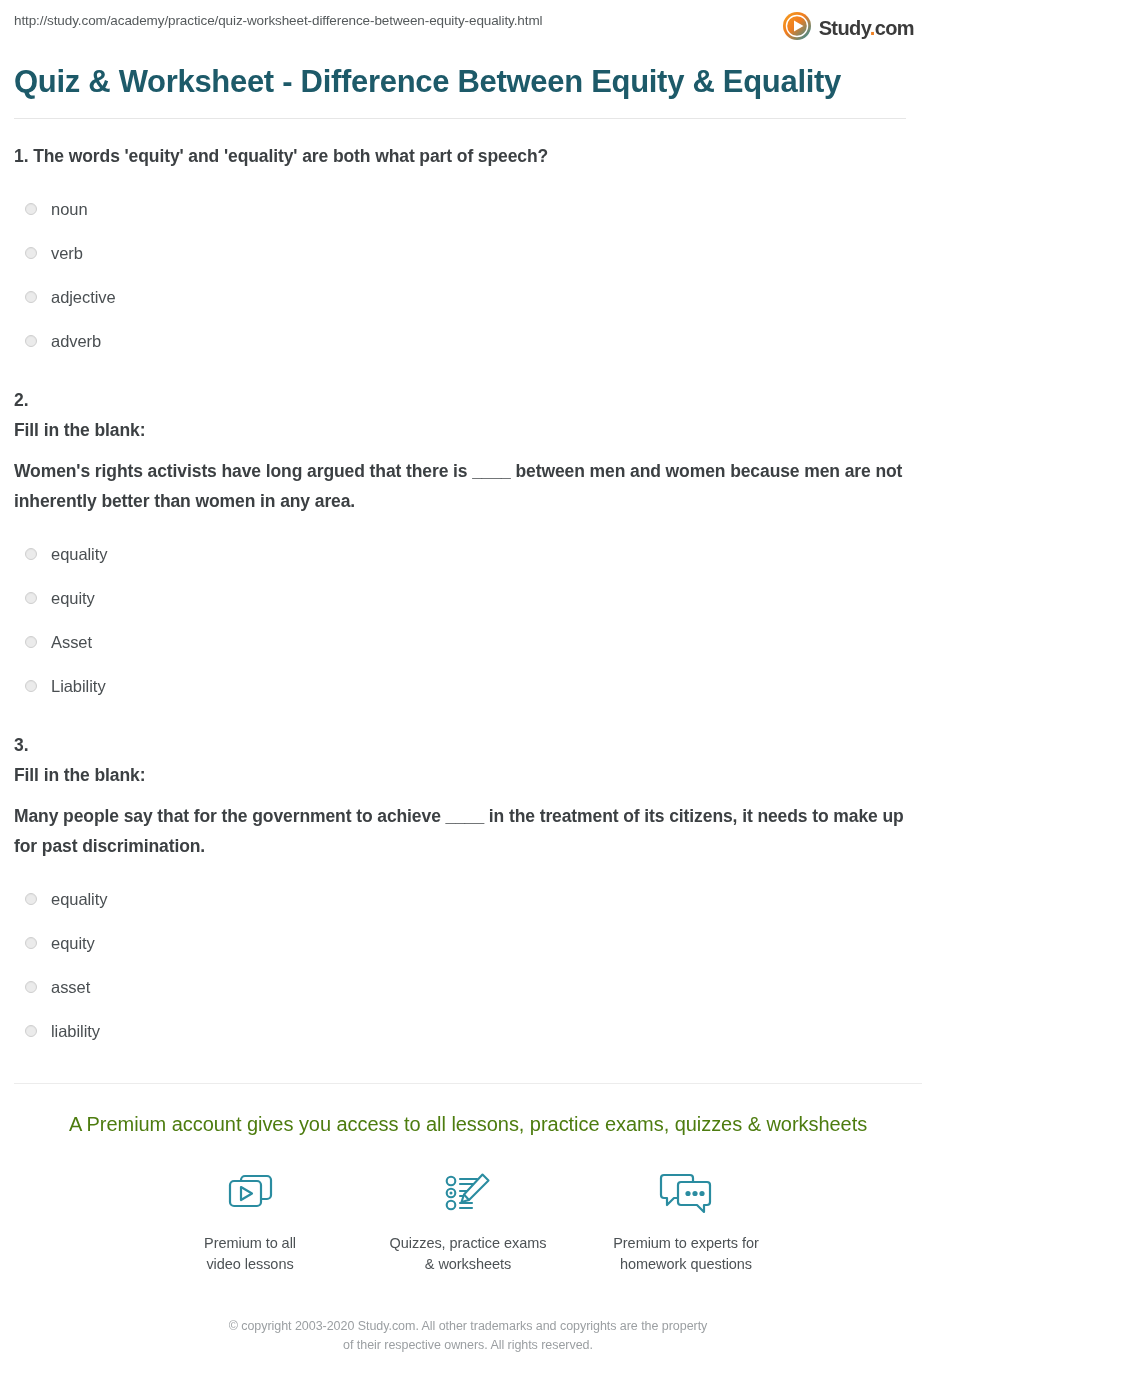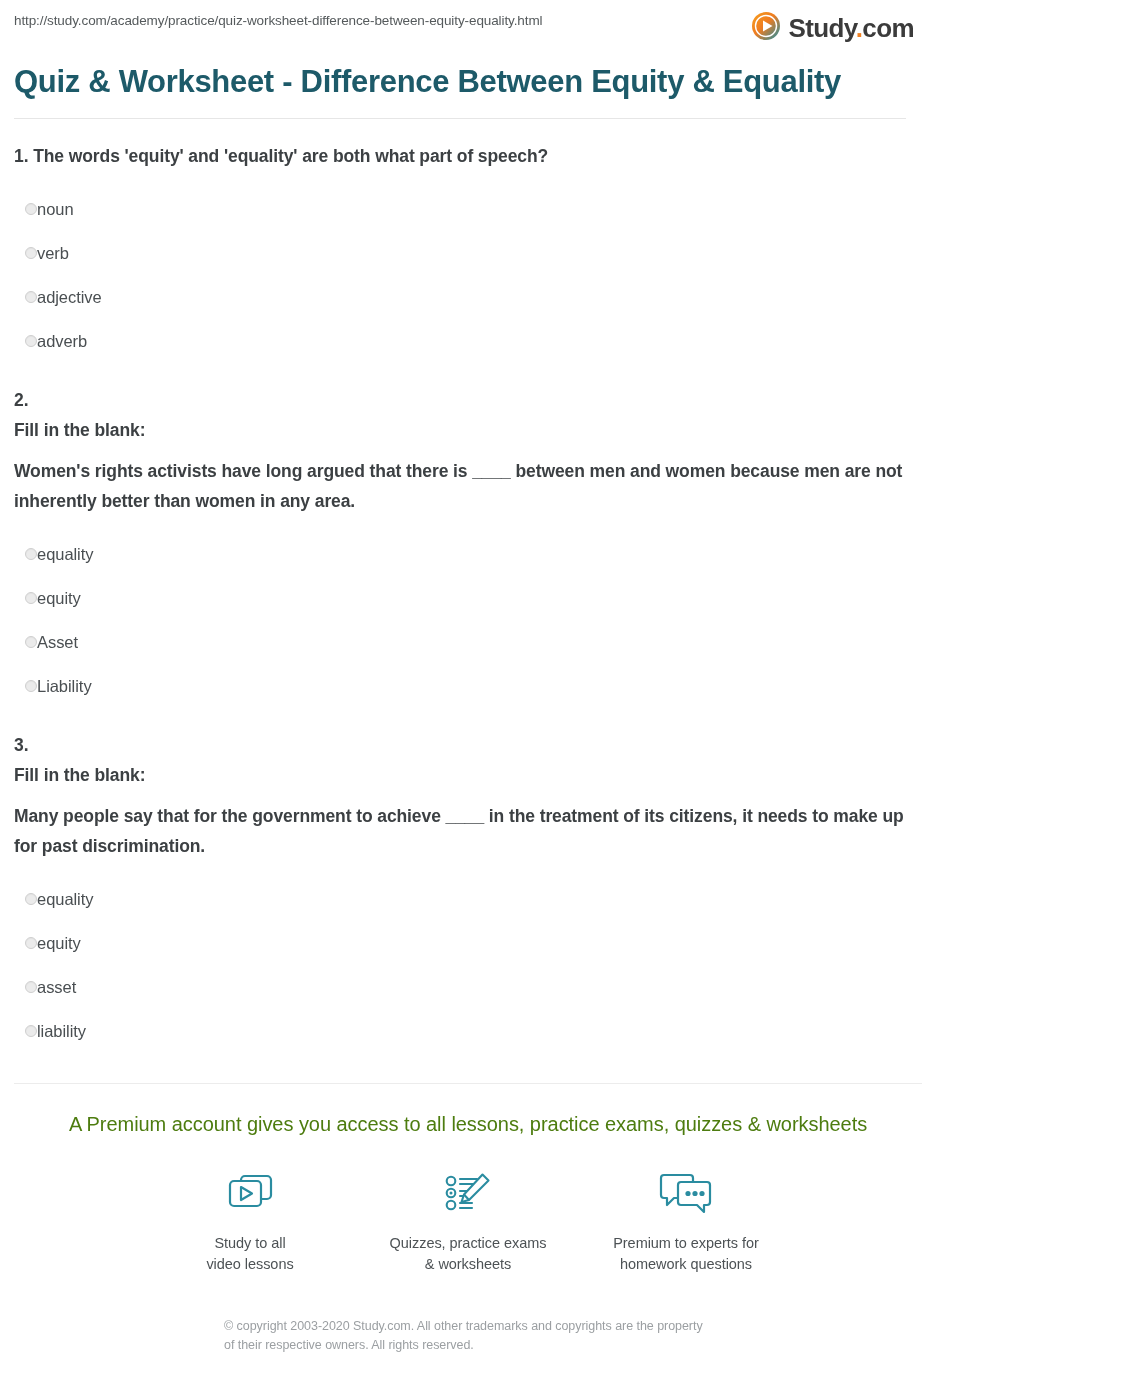--- a/index.html
+++ b/index.html
@@ -35,21 +35,21 @@
   }
   .logo {
     display: flex;
     align-items: center;
     gap: 7px;
     padding-right: 8px;
     padding-top: 1px;
   }
   .logo-mark { display: block; }
   .logo-text {
-    font-size: 26px;
+    font-size: 20px;
     font-weight: bold;
     color: #3b3b3b;
     letter-spacing: -0.6px;
     line-height: 32px;
     white-space: nowrap;
   }
   .logo-text .dot { color: #f08122; }
 
   
   .title-wrap { padding: 6px 30px 0 14px; }
@@ -98,21 +98,21 @@
   .radio {
     width: 12px;
     height: 12px;
     border-radius: 50%;
     background: #ebebeb;
     border: 1px solid #cfcfcf;
     flex: 0 0 auto;
     box-shadow: inset 0 1px 1px rgba(0,0,0,0.04);
   }
   .option-label {
-    margin-left: 0;
+    margin-left: 14px;
     font-size: 16.5px;
     color: #4a4f52;
     line-height: 22px;
     letter-spacing: -0.05px;
   }
 
   
   .cta-rule {
     margin-top: 30px;
     border: 0;
@@ -153,21 +153,21 @@
     justify-content: center;
   }
   .feature-text {
     font-size: 14.5px;
     color: #4d5255;
     line-height: 21px;
     padding-top: 12px;
     letter-spacing: -0.05px;
   }
   .copyright {
-    text-align: left;
+    text-align: center;
     font-size: 12.5px;
     color: #9b9fa2;
     line-height: 19px;
     padding: 42px 210px 0 210px;
     letter-spacing: -0.05px;
   }
 </style>
 </head>
 <body>
 
@@ -283,21 +283,21 @@
 
         <div class="feature">
           <div class="feature-icon">
             <svg width="58" height="50" viewBox="0 0 58 50">
               <rect x="20" y="8" width="30" height="23" rx="4" ry="4" fill="none" stroke="#2a8ca0" stroke-width="2.2"></rect>
               <rect x="9" y="13" width="31" height="25" rx="4" ry="4" fill="#ffffff" stroke="#2a8ca0" stroke-width="2.2"></rect>
               <polygon points="20,19 31,25.5 20,32" fill="none" stroke="#2a8ca0" stroke-width="2.2" stroke-linejoin="round"></polygon>
             </svg>
           </div>
           <div class="feature-text">
-            <div>Study to all</div>
+            <div>Premium to all</div>
             <div>video lessons</div>
           </div>
         </div>
 
         <div class="feature">
           <div class="feature-icon">
             <svg width="58" height="50" viewBox="0 0 58 50">
               <circle cx="12" cy="13" r="4.3" fill="none" stroke="#2a8ca0" stroke-width="2.1"></circle>
               <circle cx="12" cy="25" r="4.3" fill="none" stroke="#2a8ca0" stroke-width="2.1"></circle>
               <circle cx="12" cy="25" r="1.5" fill="#2a8ca0"></circle>

